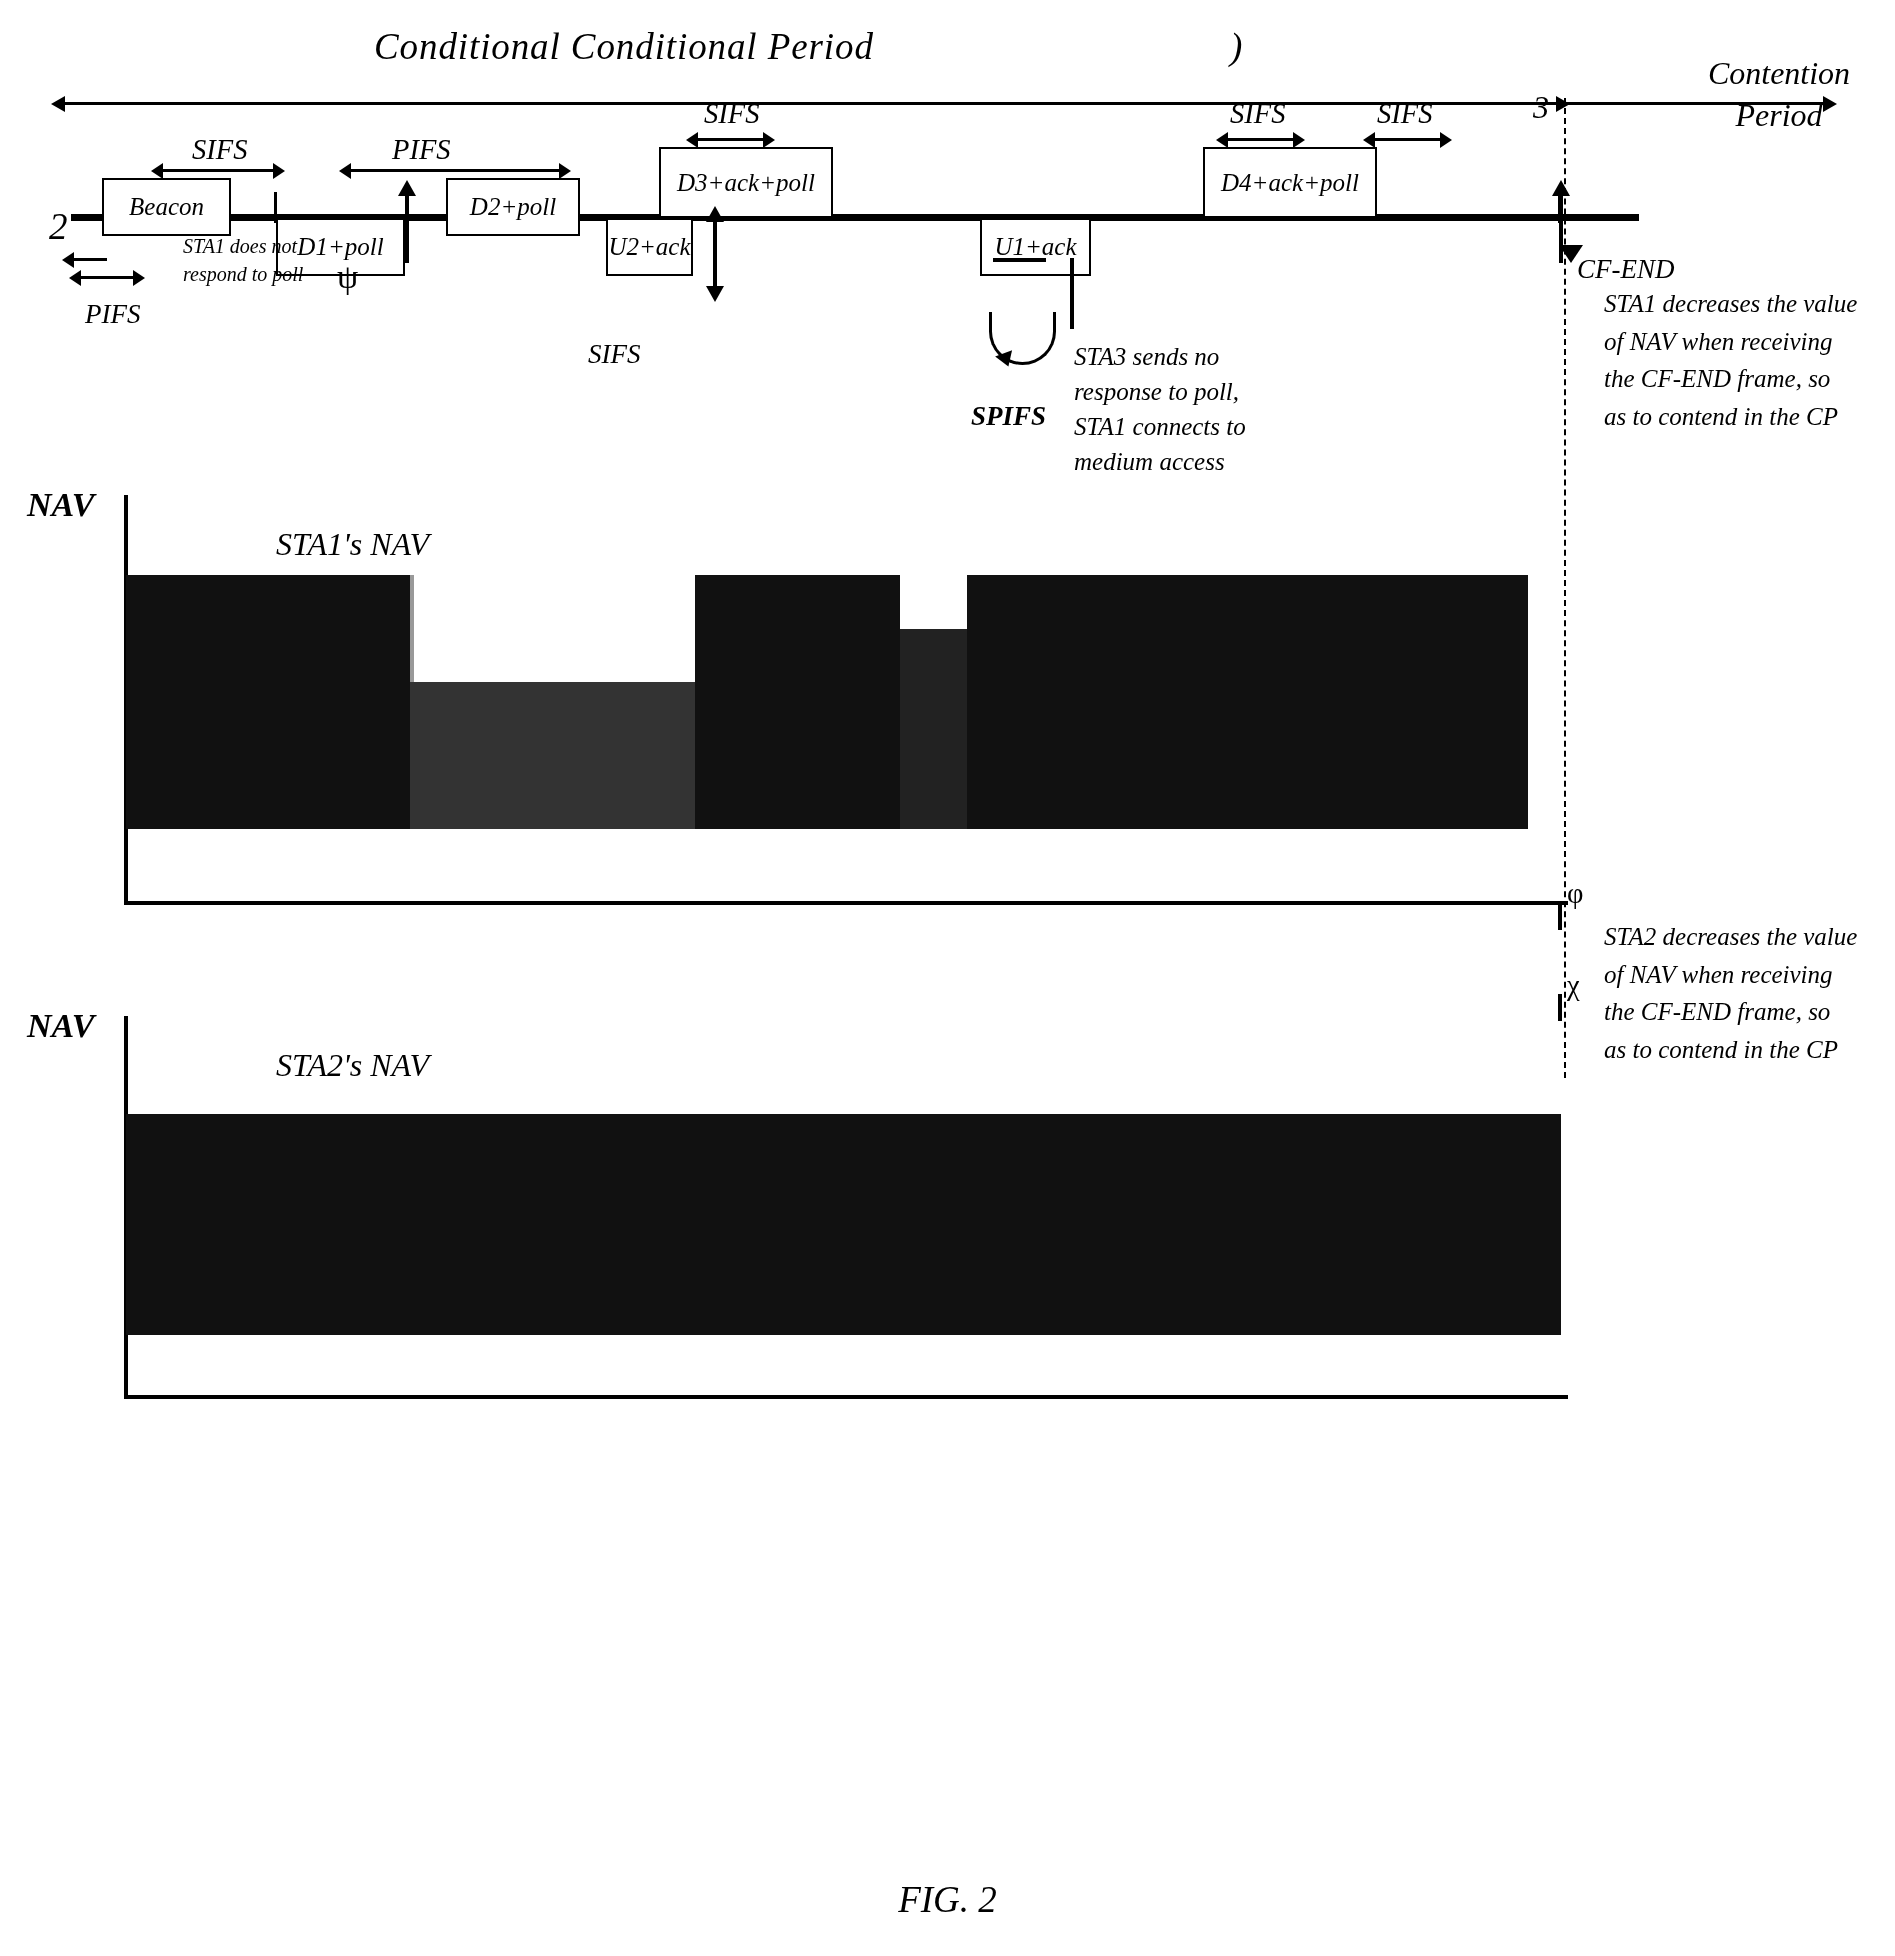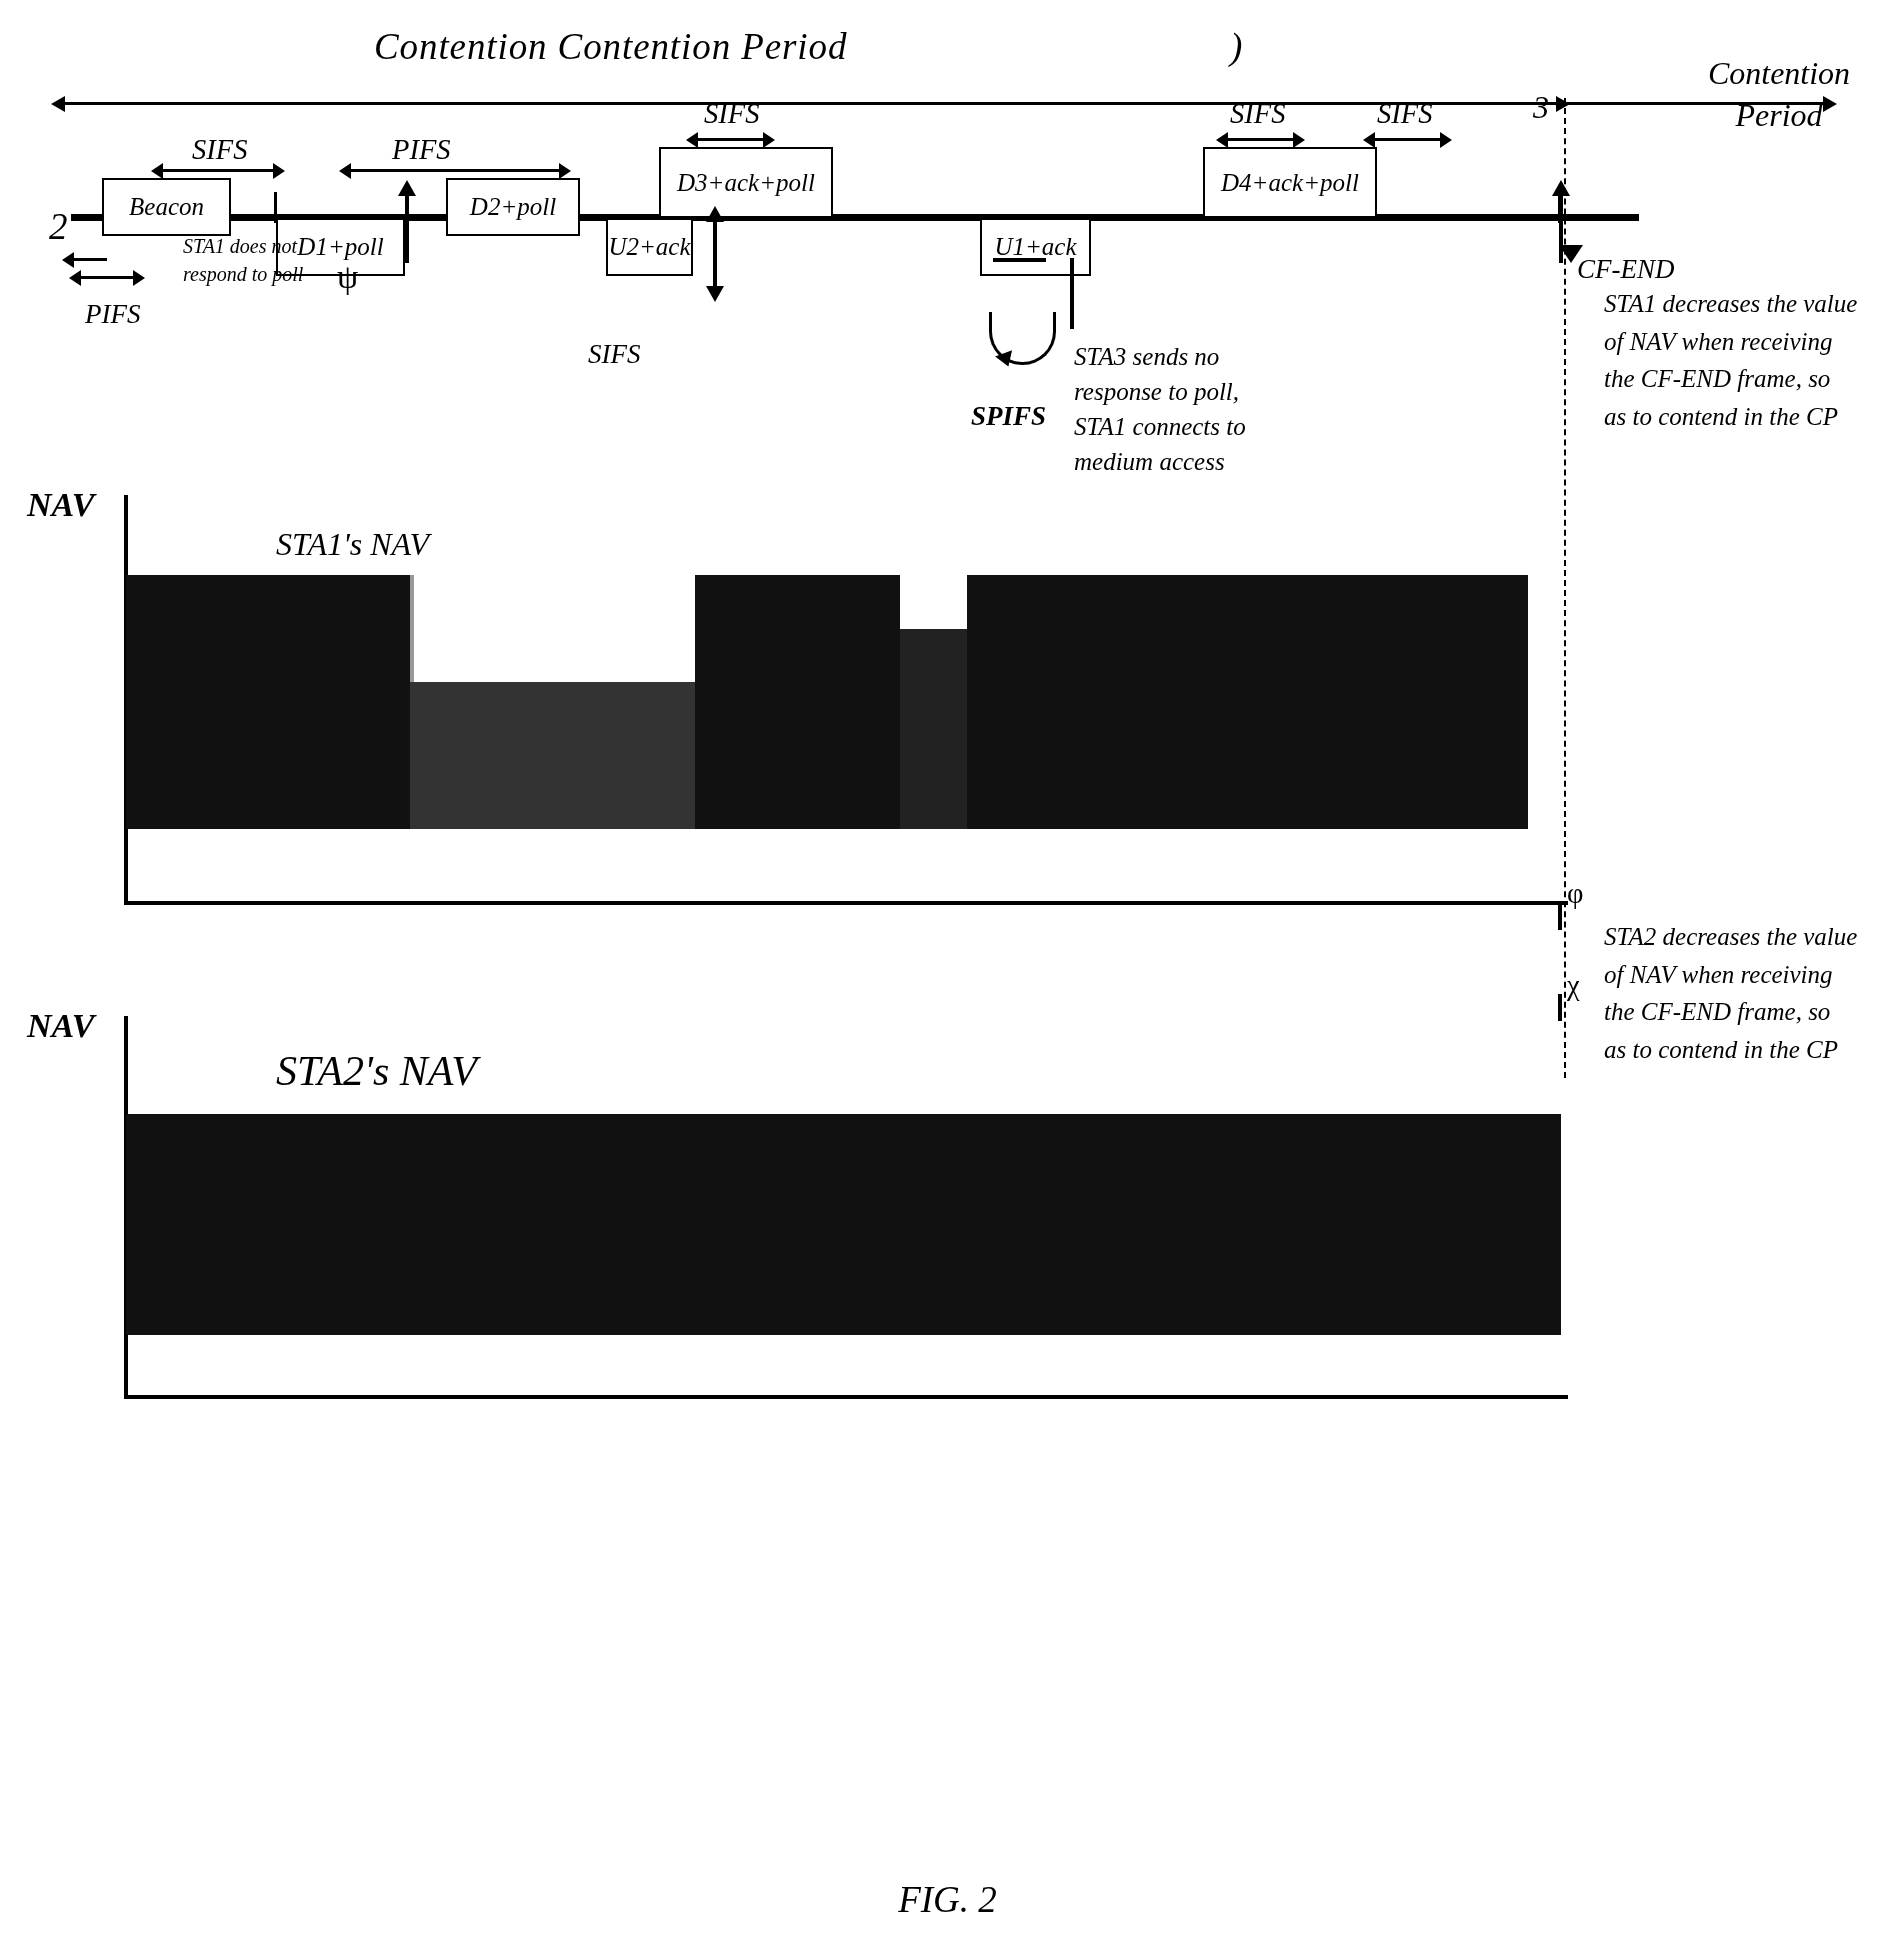--- a/index.html
+++ b/index.html
@@ -705,21 +705,21 @@
       font-size: 34px;
       font-style: italic;
       font-weight: bold;
     }
 
     
     .sta2-nav-label {
       position: absolute;
       top: 1047px;
       left: 276px;
-      font-size: 42px;
+      font-size: 32px;
       font-style: italic;
     }
 
     
     .label-sta2-nav {
       position: absolute;
       top: 918px;
       left: 1604px;
       font-size: 25px;
       font-style: italic;
@@ -930,21 +930,21 @@
       height: 254px;
       background: #111;
     }
 
   </style>
 </head>
 <body>
 
 <div class="diagram-container">
 
-  <div class="label-ccp">Contention Contention Period</div>
+  <div class="label-ccp">Conditional Conditional Period</div>
   <div class="label-ccp-paren">)</div>
 
   <div class="label-cp">Contention Period</div>
 
   <div class="label-2">2</div>
   <div class="label-3">3</div>
 
   <div class="timeline-main"></div>
 
   <div class="timeline-cp"></div>

